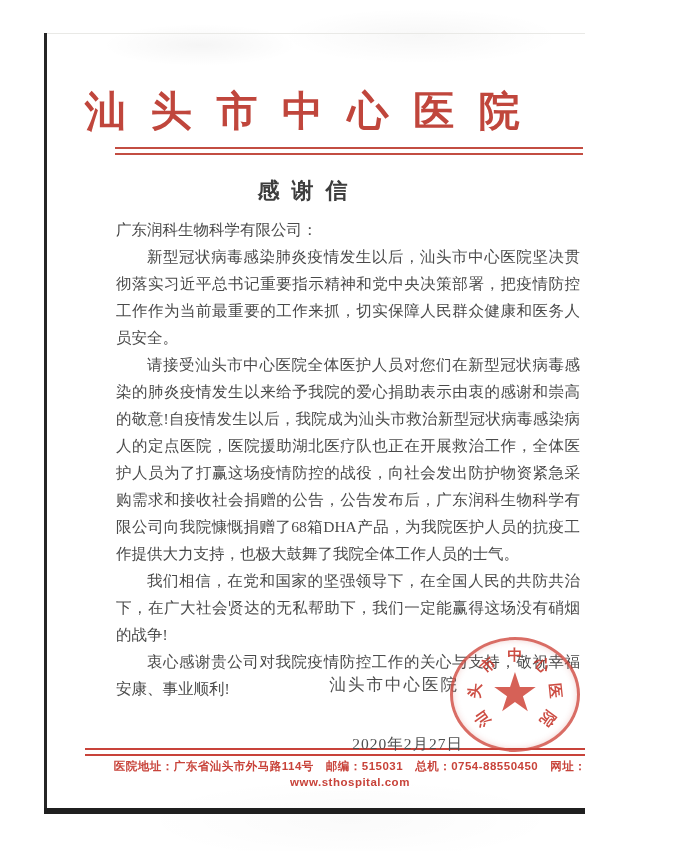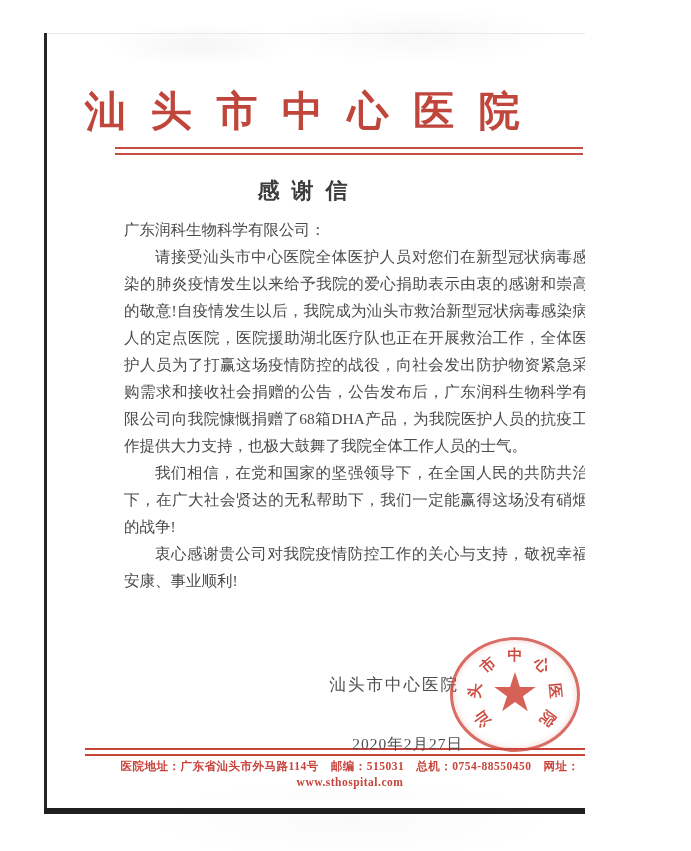--- a/index.html
+++ b/index.html
@@ -33,21 +33,21 @@
     position:absolute; left:115px; top:147px; width:468px; height:4px;
     border-top:2px solid #c34d42; border-bottom:2px solid #c34d42;
   }
   .letter-title {
     position:absolute; left:60px; right:40px; top:169px; margin:8px;
     text-align:center; text-indent:0.55em; letter-spacing:0.55em;
     font-size:22px; line-height:28px; font-weight:700; color:#3d3d3d;
   }
 
   .body-block {
-    position:absolute; left:124px; top:216px; width:464px;
+    position:absolute; left:116px; top:216px; width:464px;
     font-size:15.5px; line-height:27px; color:#4a4a4a;
     text-align:justify;
   }
   .body-block p { margin:0; }
   .body-block p.para { text-indent:2em; }
 
   .sig-name {
     position:absolute; right:126px; top:674px;
     font-size:16.5px; letter-spacing:2px; color:#4f4f4f; z-index:1;
   }
@@ -81,39 +81,40 @@
   .seal-char.c6 { transform:translate(-50%,-50%) rotate(126deg)  translateY(-40px); }
 
   .footer-rule {
     position:absolute; left:85px; top:748px; width:522px; height:4px;
     border-top:2px solid #c8433a; border-bottom:2px solid #c8433a;
   }
   .footer-text {
     position:absolute; left:90px; top:758px; width:520px;
     text-align:center; font-size:11.5px; line-height:16px;
     font-weight:700; letter-spacing:0.5px; color:#c8433a;
-    font-family:Liberation Serif, serif;
+    font-family:Liberation Sans, sans-serif;
   }
 </style>
 </head>
 <body>
 
 <div class="canvas">
 
   <div class="edge-left"></div>
   <div class="edge-top"></div>
 
   <h1 class="hospital-name">汕头市中心医院</h1>
 
   <div class="header-rule"></div>
 
   <h2 class="letter-title">感谢信</h2>
 
   <div class="body-block">
     <p class="salutation">广东润科生物科学有限公司：</p>
+    <p class="para">新型冠状病毒感染肺炎疫情发生以后，汕头市中心医院坚决贯彻落实习近平总书记重要指示精神和党中央决策部署，把疫情防控工作作为当前最重要的工作来抓，切实保障人民群众健康和医务人员安全。</p>
     <p class="para">请接受汕头市中心医院全体医护人员对您们在新型冠状病毒感染的肺炎疫情发生以来给予我院的爱心捐助表示由衷的感谢和崇高的敬意!自疫情发生以后，我院成为汕头市救治新型冠状病毒感染病人的定点医院，医院援助湖北医疗队也正在开展救治工作，全体医护人员为了打赢这场疫情防控的战役，向社会发出防护物资紧急采购需求和接收社会捐赠的公告，公告发布后，广东润科生物科学有限公司向我院慷慨捐赠了68箱DHA产品，为我院医护人员的抗疫工作提供大力支持，也极大鼓舞了我院全体工作人员的士气。</p>
     <p class="para">我们相信，在党和国家的坚强领导下，在全国人民的共防共治下，在广大社会贤达的无私帮助下，我们一定能赢得这场没有硝烟的战争!</p>
     <p class="para">衷心感谢贵公司对我院疫情防控工作的关心与支持，敬祝幸福安康、事业顺利!</p>
   </div>
 
   <div class="sig-name">汕头市中心医院</div>
   <div class="sig-date">2020年2月27日</div>
 
   <div class="seal">
     <span class="seal-char c0">汕</span>

